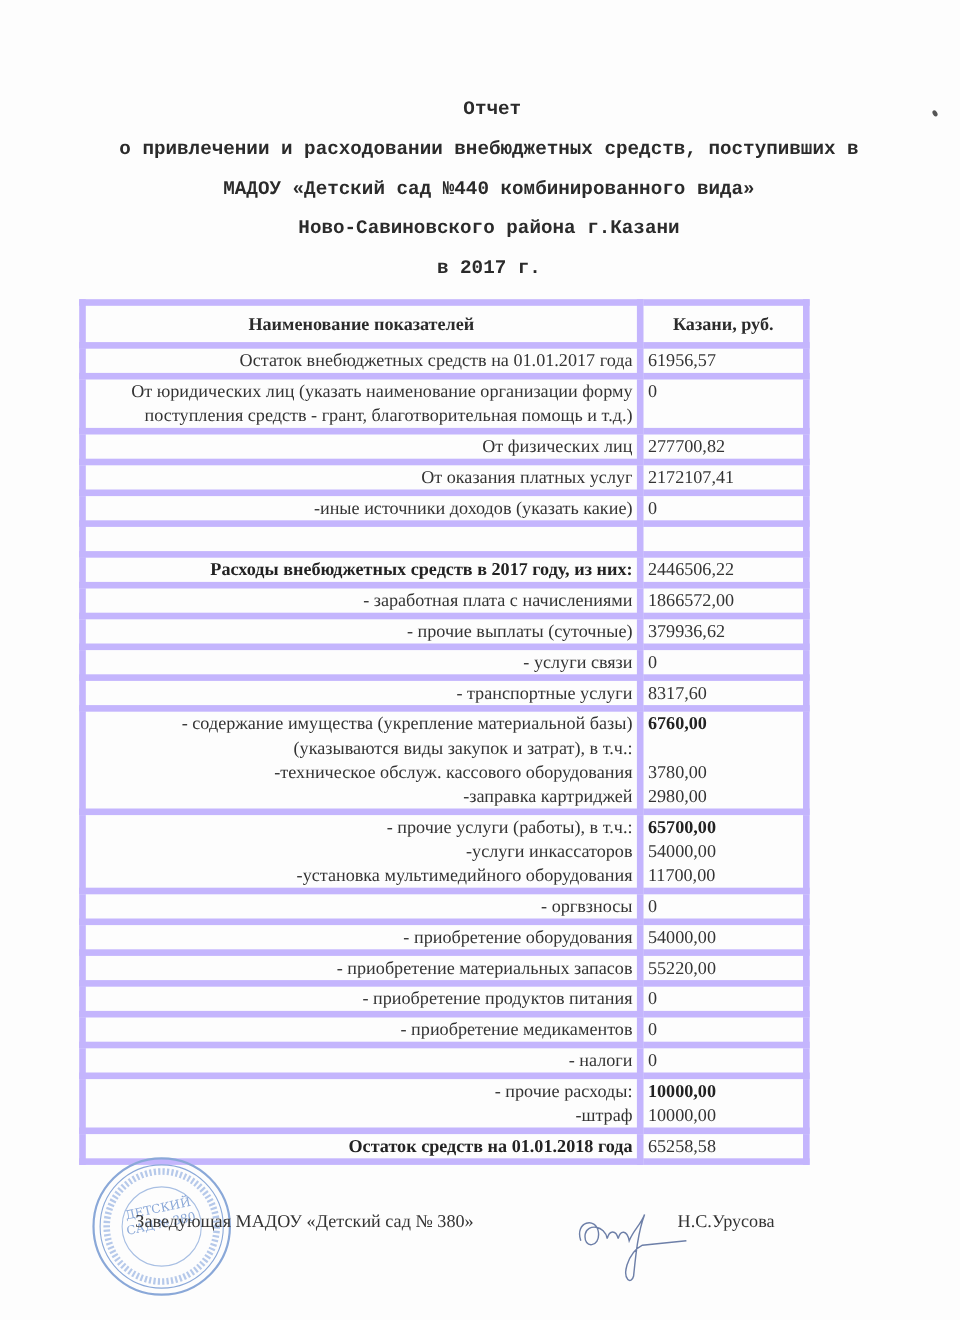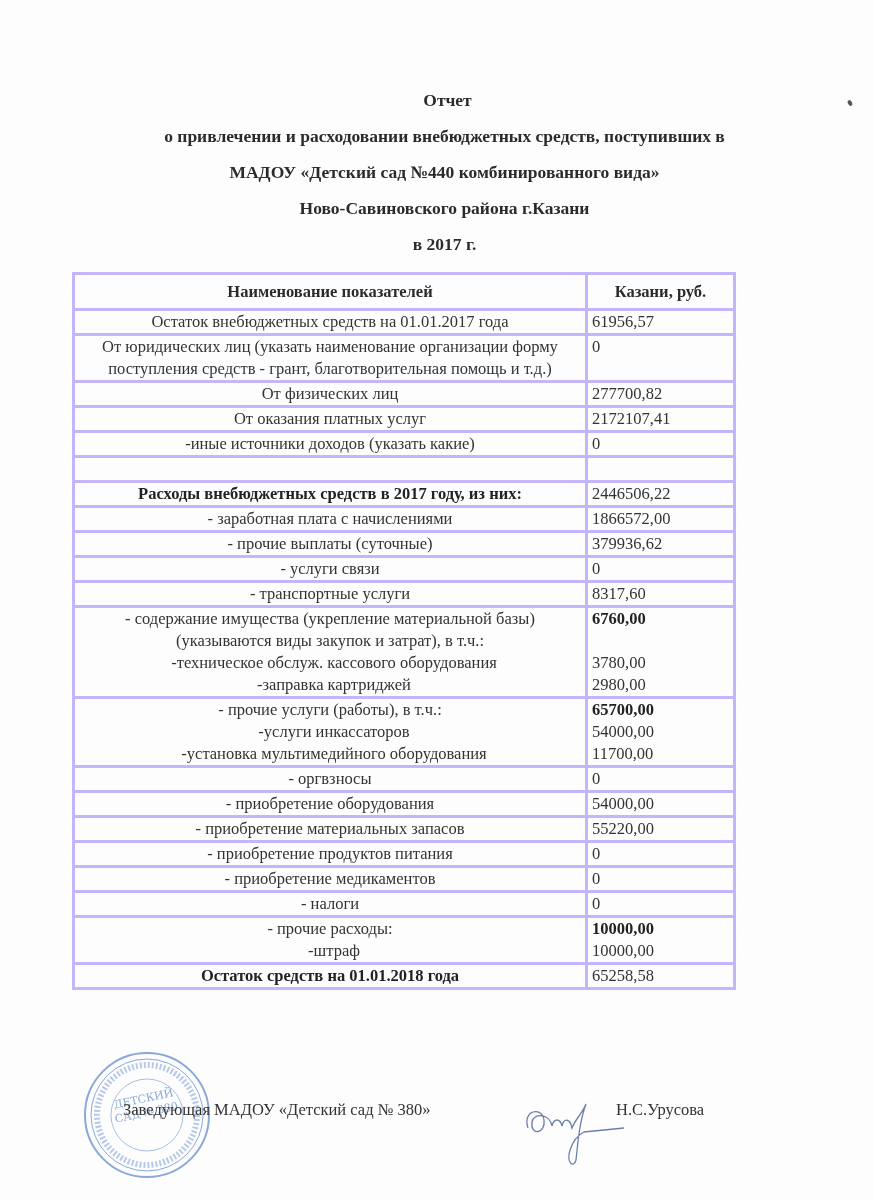--- a/index.html
+++ b/index.html
@@ -2,32 +2,32 @@
 <html><head>
 <meta charset="utf-8">
 <style>
   html, body { margin: 0; padding: 0; }
   body {
     width: 873px; height: 1200px; background: #fdfdfd; position: relative; overflow: hidden;
     font-family: "Liberation Serif", "DejaVu Serif", serif; color: #2a2a2a;
   }
   .speck { position: absolute; left: 848px; top: 100px; width: 4px; height: 6px; background: #555; border-radius: 50%; transform: rotate(-30deg); }
   .title-block { position: absolute; left: 0; width: 873px; top: 82px; text-align: center; font-weight: bold; font-size: 17.5px; color: #2b2b2b; }
-  .title-block div { height: 36px; line-height: 36px; }
+  .title-block div { height: 36px; line-height: 36px; font-family: Liberation Mono, monospace; }
   .title-block .t0 { margin-left: 22px; }
   .title-block .t1 { margin-left: 16px; }
 
   table.report {
     position: absolute; left: 72px; top: 272px; width: 664px;
     border-collapse: collapse; font-size: 16.5px; color: #333;
   }
-  table.report td, table.report th { border: 3px solid #c4b5fd; padding: 0 4px; vertical-align: top; line-height: 22px; }
+  table.report td, table.report th { border: 6px solid #c4b5fd; padding: 0 4px; vertical-align: top; line-height: 22px; }
   table.report th { font-weight: bold; height: 33px; vertical-align: middle; font-size: 16.5px; color: #2b2b2b; }
   table.report td.val { width: 137px; }
-  table.report td.lbl { text-align: center; }
+  table.report td.lbl { text-align: right; }
   .bold { font-weight: bold; color: #222; }
   .sub { display: block; padding-left: 8px; }
   .val .line { display: block; }
   .val .spacer { display: block; height: 22px; }
 
   .footer { position: absolute; top: 1100px; left: 123px; font-size: 16.5px; color: #333; }
   .footer-name { position: absolute; top: 1100px; left: 616px; font-size: 16.5px; color: #333; }
   .stamp { position: absolute; left: 82px; top: 1050px; width: 130px; height: 130px; }
   .signature { position: absolute; left: 520px; top: 1100px; width: 110px; height: 70px; }
 </style>

